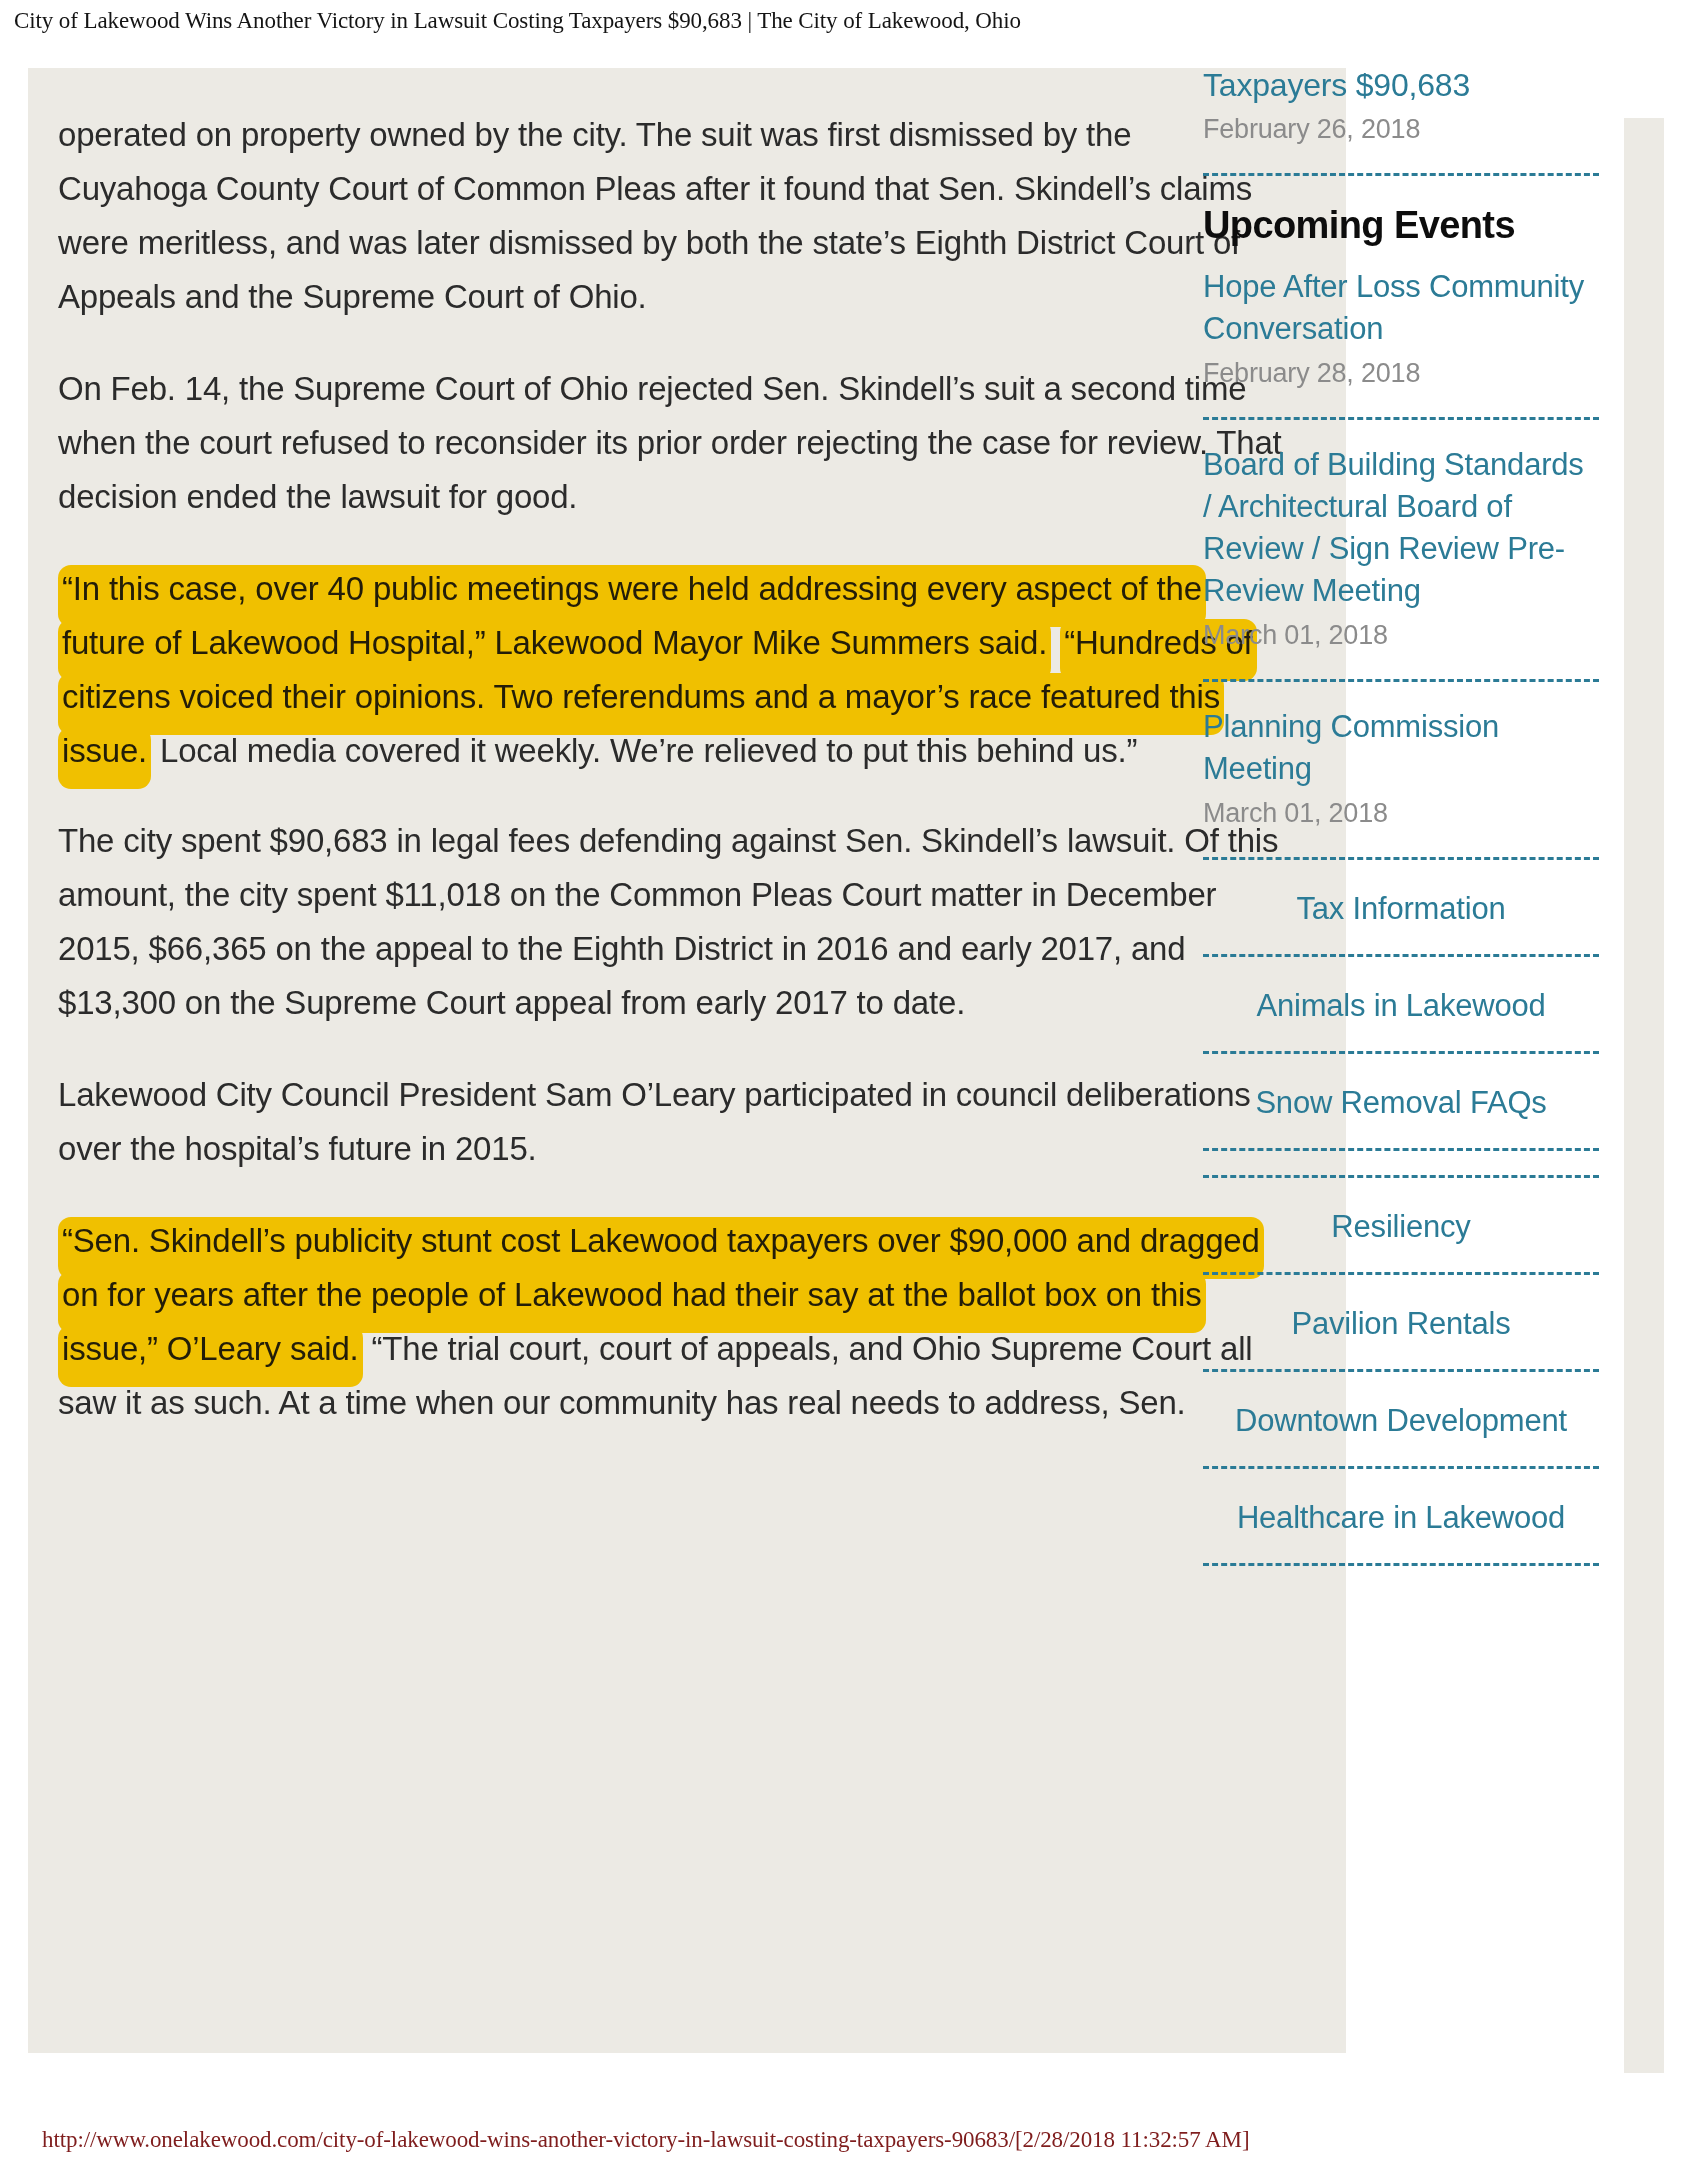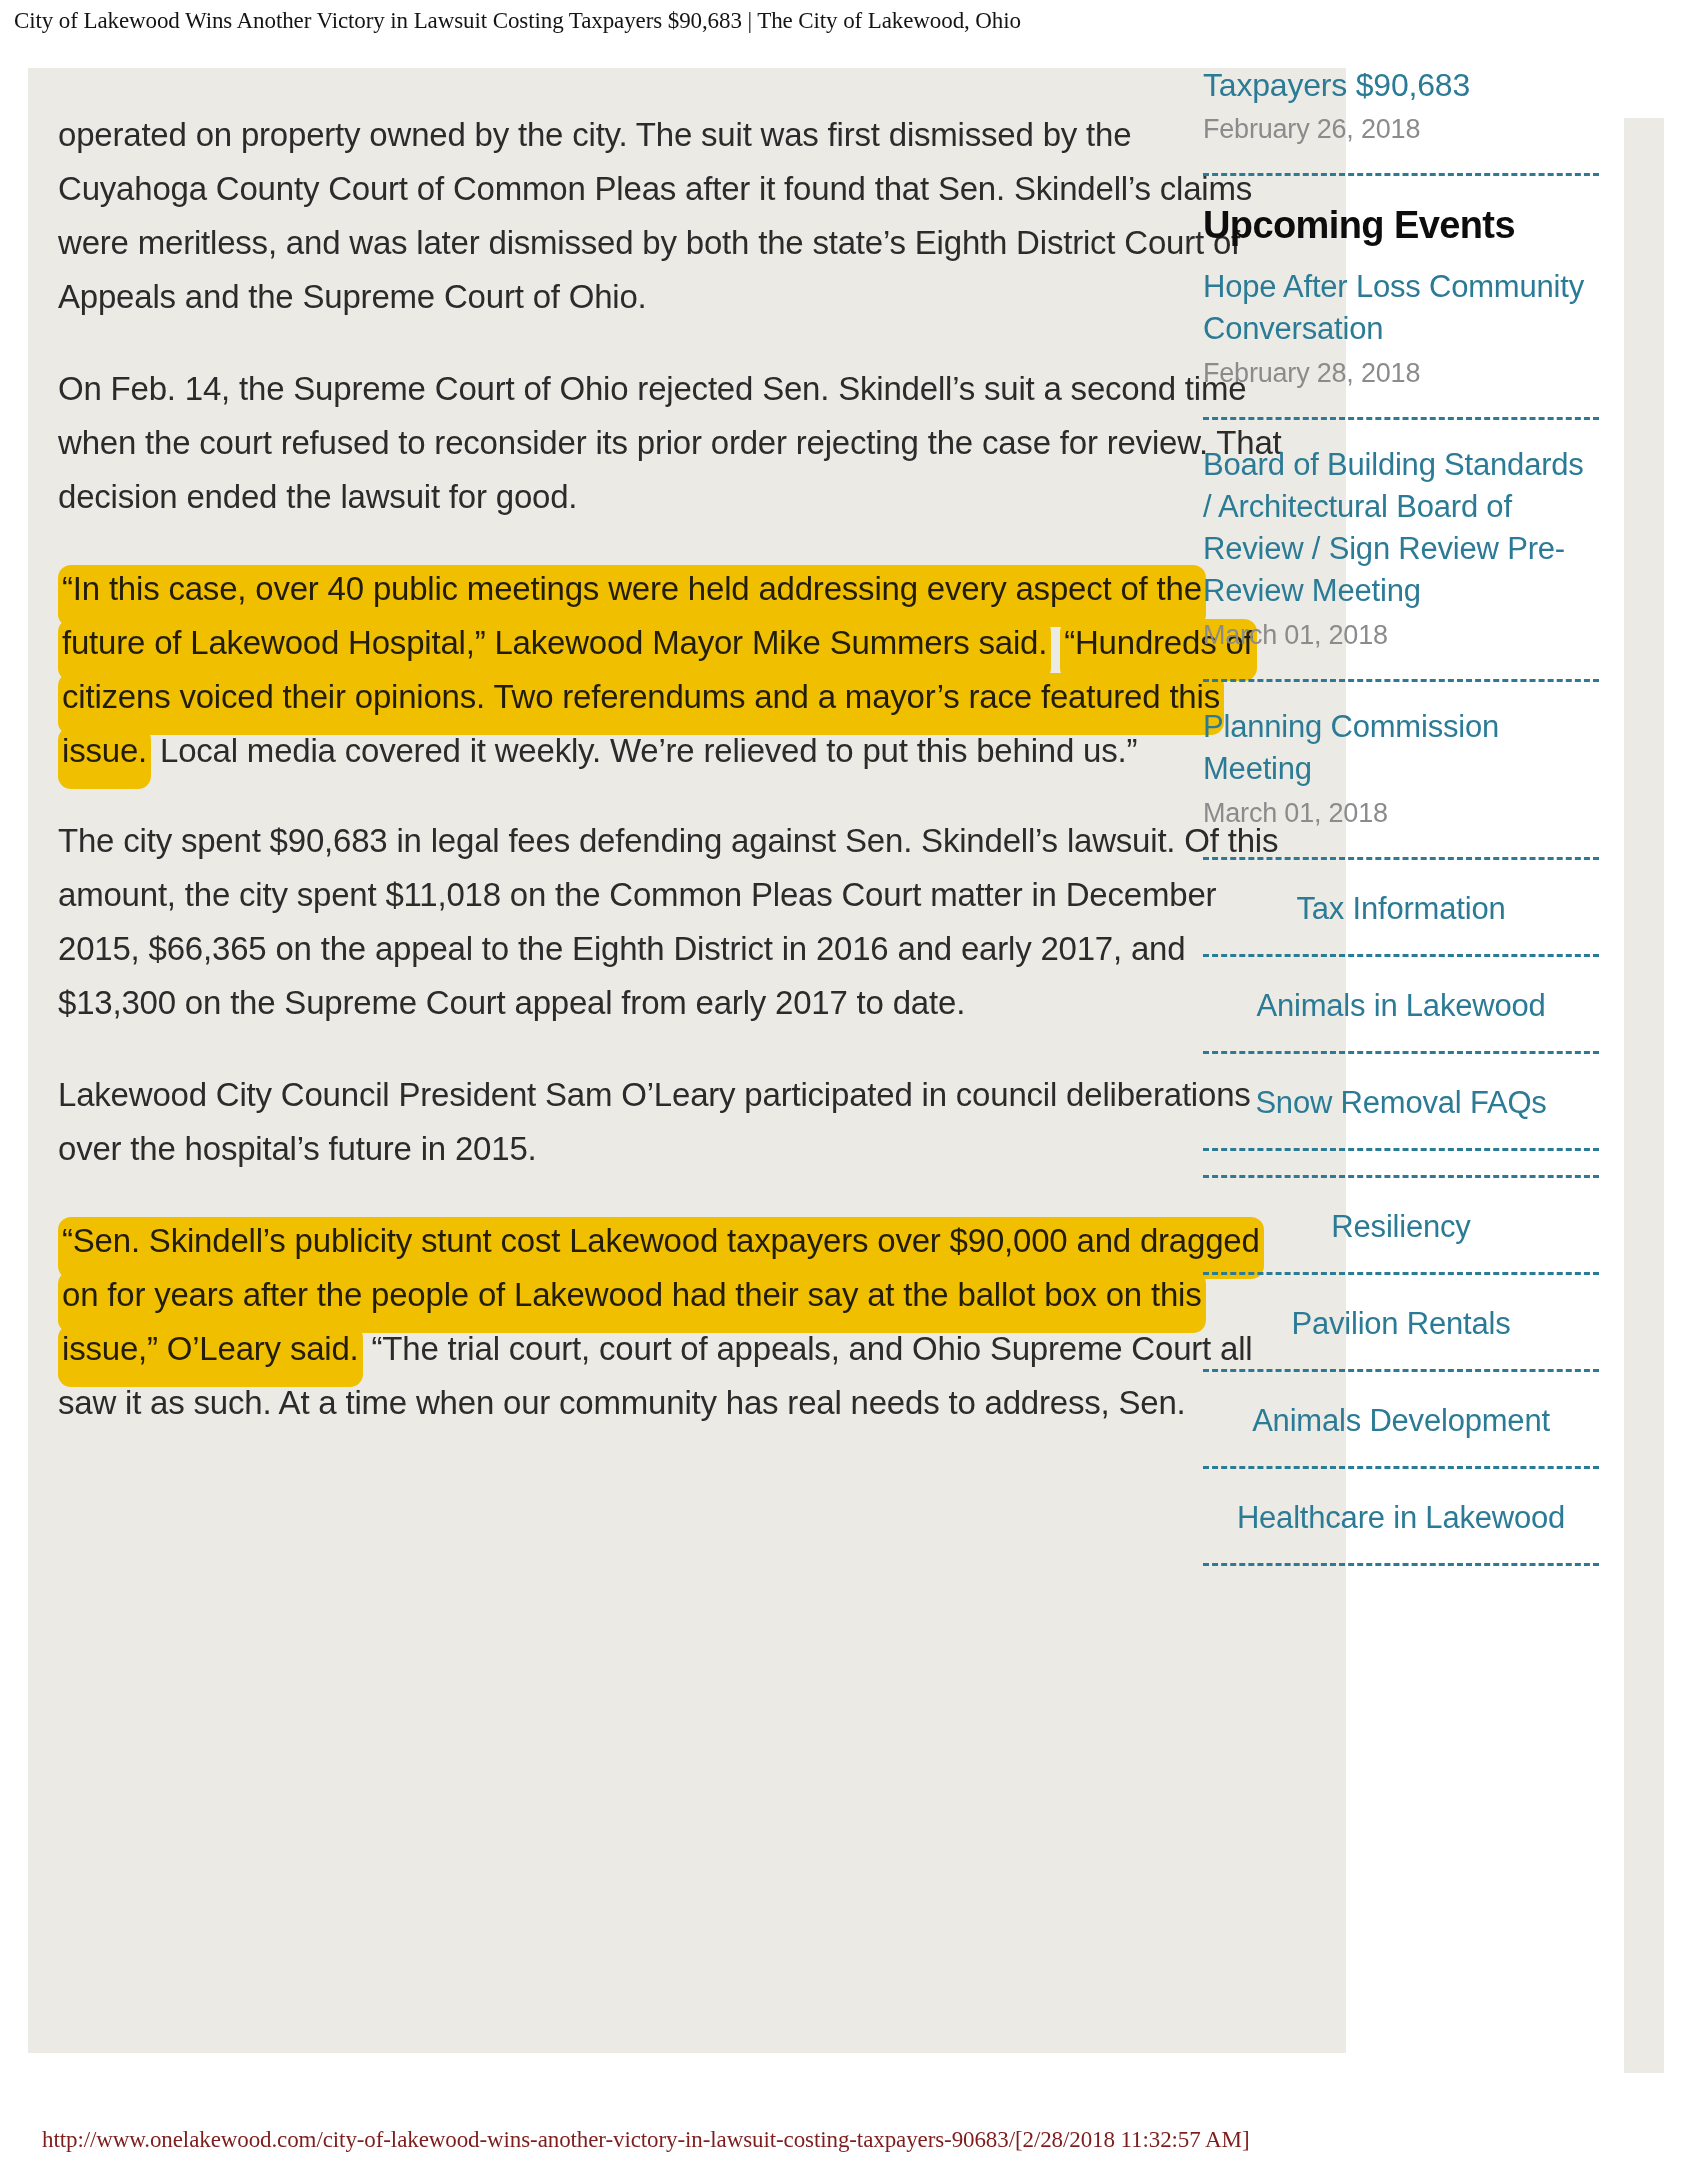--- a/index.html
+++ b/index.html
@@ -212,21 +212,21 @@
       <a class="side-link" href="#">Resiliency</a>
     </div>
     <hr class="divider">
 
     <div class="pop-item">
       <a class="side-link" href="#">Pavilion Rentals</a>
     </div>
     <hr class="divider">
 
     <div class="pop-item">
-      <a class="side-link" href="#">Animals Development</a>
+      <a class="side-link" href="#">Downtown Development</a>
     </div>
     <hr class="divider">
 
     <div class="pop-item">
       <a class="side-link" href="#">Healthcare in Lakewood</a>
     </div>
     <hr class="divider">
 
   </div>
 </div>

